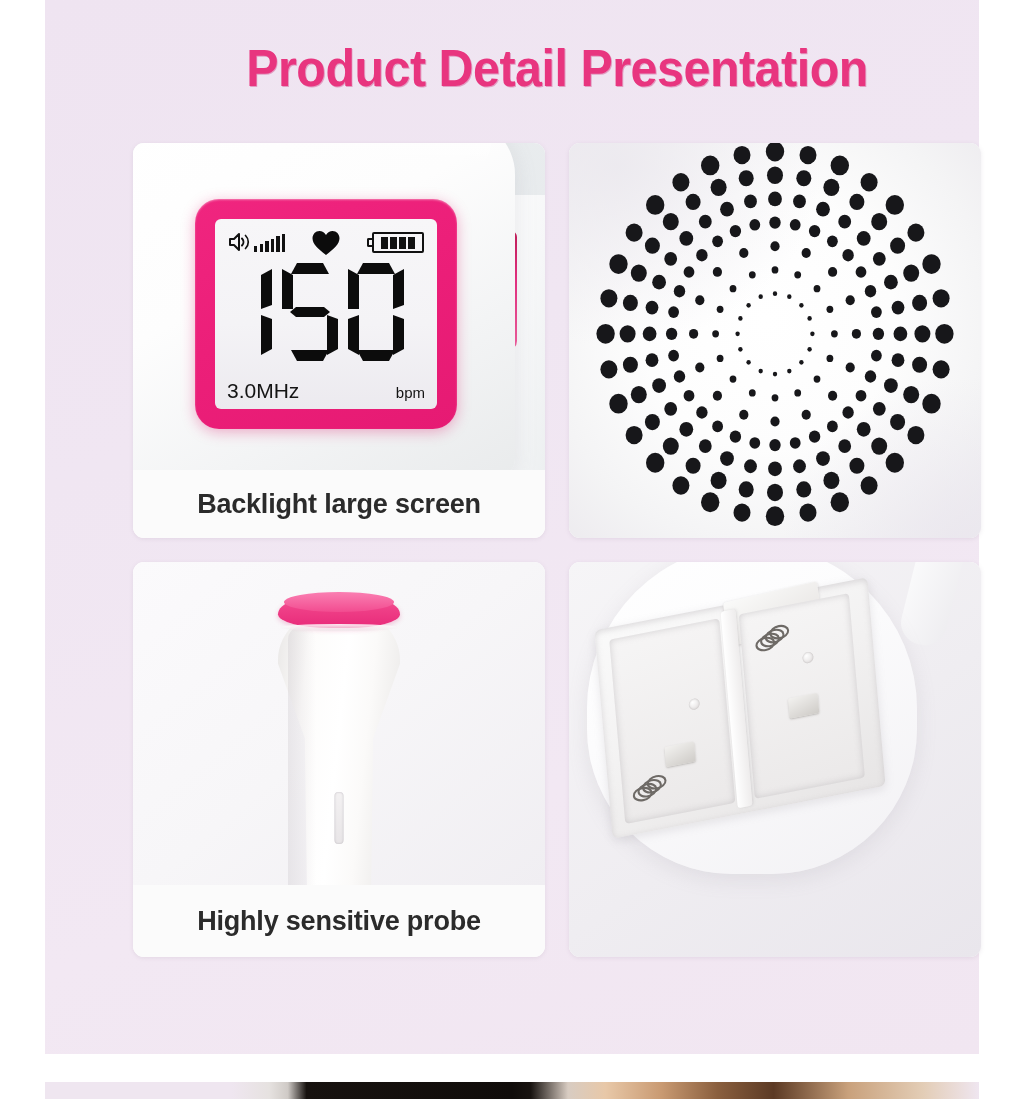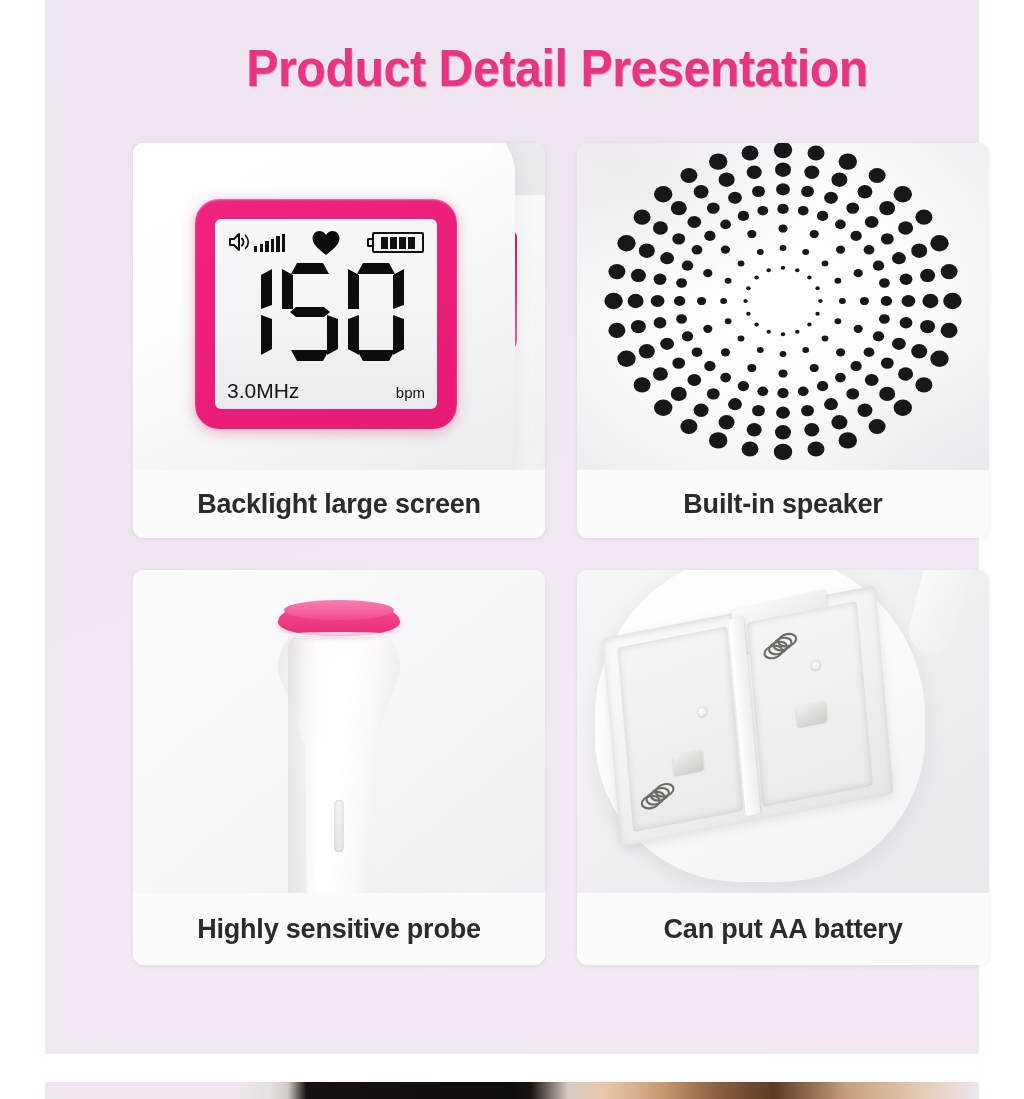--- a/index.html
+++ b/index.html
@@ -38,21 +38,21 @@
     text-shadow:1px 1px 0 rgba(200,30,110,.35);
     white-space:nowrap;
   }
   
   .grid{
     position:absolute;left:88px;top:143px;
     width:852px;height:840px;
     display:grid;
     grid-template-columns:412px 412px;
     grid-template-rows:395px 395px;
-    gap:32px;
+    gap:24px;
   }
   .card{
     position:relative;
     border-radius:11px;
     overflow:hidden;
     background:#ffffff;
     box-shadow:0 1px 4px rgba(120,100,130,.13);
     display:flex;flex-direction:column;
   }
   .photo{
@@ -526,21 +526,20 @@
                 <ellipse cx="158.0" cy="54.8" rx="6.9" ry="6.1"></ellipse>
                 <ellipse cx="149.6" cy="36.7" rx="8.0" ry="7.2"></ellipse>
                 <ellipse cx="141.2" cy="18.6" rx="9.2" ry="8.2"></ellipse>
                 <ellipse cx="185.8" cy="67.7" rx="5.4" ry="4.8"></ellipse>
                 <ellipse cx="181.5" cy="48.4" rx="6.4" ry="5.7"></ellipse>
                 <ellipse cx="177.2" cy="29.2" rx="7.5" ry="6.7"></ellipse>
                 <ellipse cx="173.0" cy="10.0" rx="8.5" ry="7.6"></ellipse>
               </g>
           </svg>
         </div>
-        <div class="cap">Built-in speaker</div>
       </div>
 
       <div class="card c3">
         <div class="photo">
           <div class="probe-wrap">
             <div class="probe-body"></div>
             <div class="probe-shadow"></div>
             <div class="probe-cap"></div>
             <div class="probe-cap-top"></div>
             <div class="probe-seam"></div>
@@ -574,20 +573,19 @@
             <svg class="spring b" viewBox="0 0 44 34">
               <g fill="none" stroke="#6e6a66" stroke-width="2.1">
                 <ellipse cx="12" cy="22" rx="9" ry="6"></ellipse>
                   <ellipse cx="17" cy="19" rx="9" ry="6"></ellipse>
                 <ellipse cx="22" cy="16" rx="9" ry="6"></ellipse>
                   <ellipse cx="27" cy="13" rx="9" ry="6"></ellipse>
               </g>
             </svg>
           </div>
         </div>
-        <div class="cap tall">Can put AA battery</div>
       </div>
 
     </div>
   </div>
 
   <div class="next-strip"></div>
 </div>
 
 </body></html>

